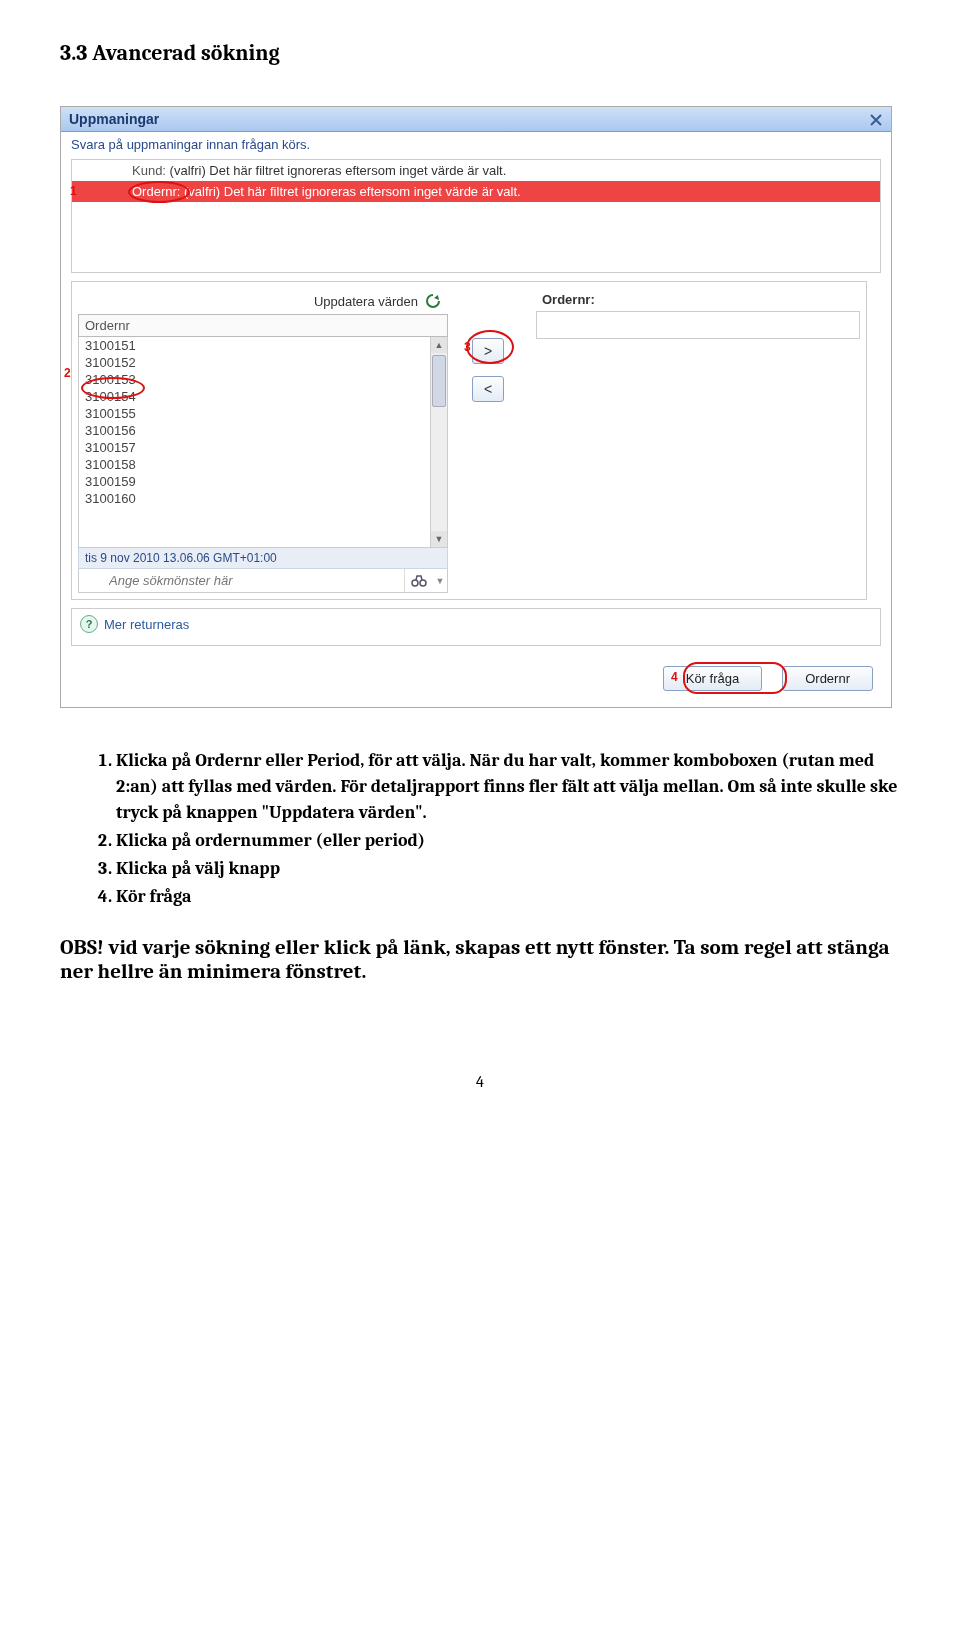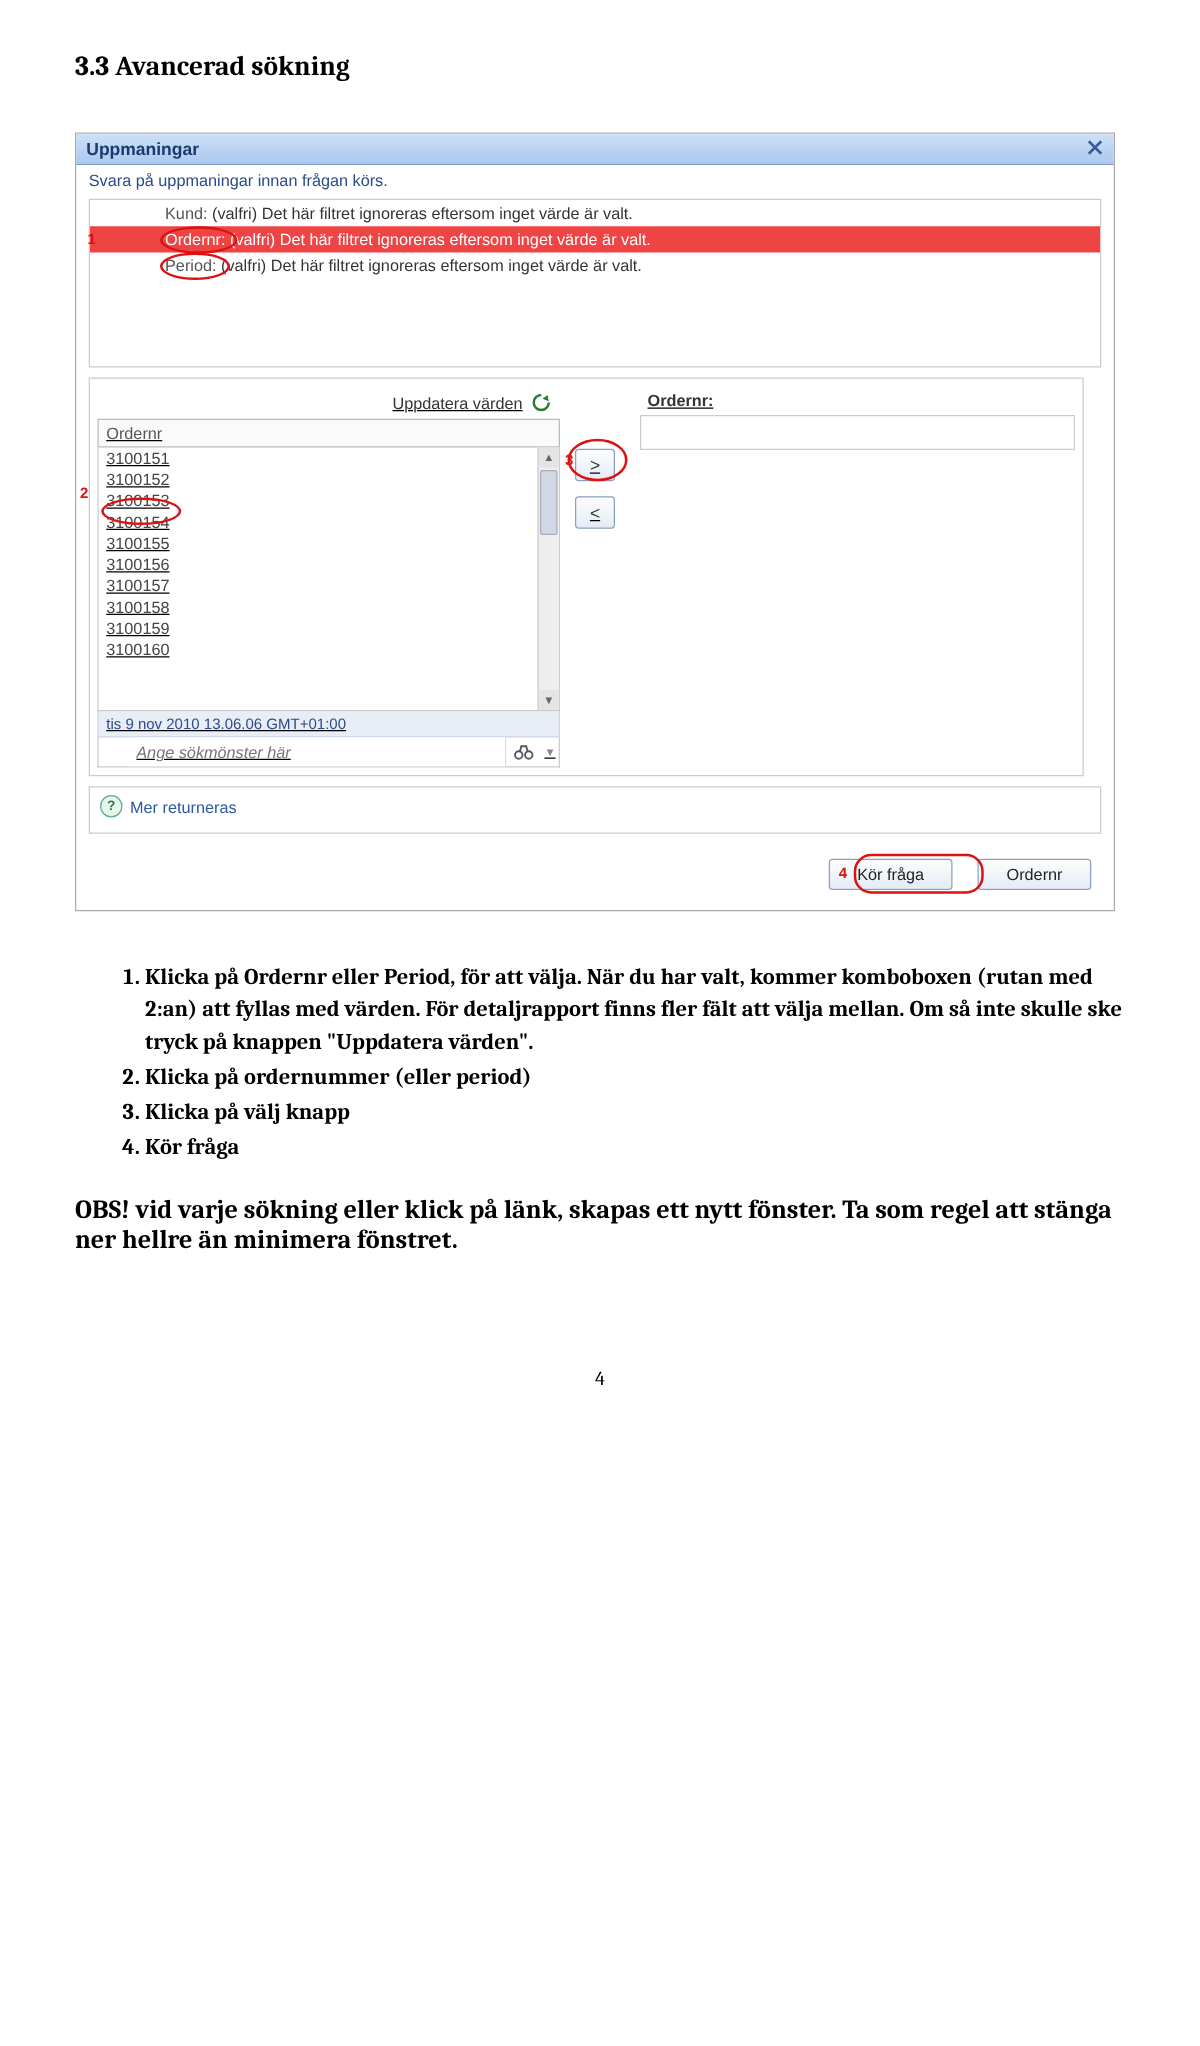--- a/index.html
+++ b/index.html
@@ -23,21 +23,21 @@
     font-size: 13px;
     margin-bottom: 40px;
     background: #fff;
   }
   .titlebar {
     background: linear-gradient(#cfe0f7, #aac8ef);
     border-bottom: 1px solid #7a9ec9;
     padding: 4px 8px;
     display: flex;
     justify-content: space-between;
-    align-items: flex-start;
+    align-items: flex-end;
     color: #1a3a6e;
     font-weight: bold;
     font-size: 14px;
   }
   .close-x svg { display:block; }
   .subtitle {
     padding: 5px 10px;
     color: #2a4a8a;
     font-size: 13px;
   }
@@ -72,22 +72,21 @@
     font-size: 12px;
     font-weight: bold;
     pointer-events: none;
   }
   .mid-panel {
     border: 1px solid #ccc;
     margin: 4px 24px 8px 10px;
     display: flex;
     position: relative;
     padding: 6px;
-    gap: 12px;
-    text-decoration: underline;
+    gap: 24px;
   }
   .left-col { width: 370px; position: relative; }
   .refresh-row {
     text-align: right;
     padding: 4px 6px;
     font-size: 13px;
     color: #333;
     display:flex;
     justify-content:flex-end;
     align-items:center;
@@ -269,25 +268,20 @@
 
   <div class="filter-panel">
     <div class="filter-row">
       <span class="filter-label">Kund:</span>
       <span>(valfri) Det här filtret ignoreras eftersom inget värde är valt.</span>
     </div>
     <div class="filter-row selected">
       <span class="filter-label">Ordernr:</span>
       <span>(valfri) Det här filtret ignoreras eftersom inget värde är valt.</span>
       <div class="red-oval" style="left:56px;top:0px;width:58px;height:18px;"></div>
-    </div>
-    <div class="filter-row">
-      <span class="filter-label">Period:</span>
-      <span>(valfri) Det här filtret ignoreras eftersom inget värde är valt.</span>
-      <div class="red-oval" style="left:56px;top:0px;width:52px;height:18px;"></div>
     </div>
     <div class="red-num" style="left:-2px;top:24px;">1</div>
     <div style="height:70px;"></div>
   </div>
 
   <div class="mid-panel">
     <div class="left-col">
       <div class="refresh-row">
         <span>Uppdatera värden</span>
         <span class="refresh-icon">

